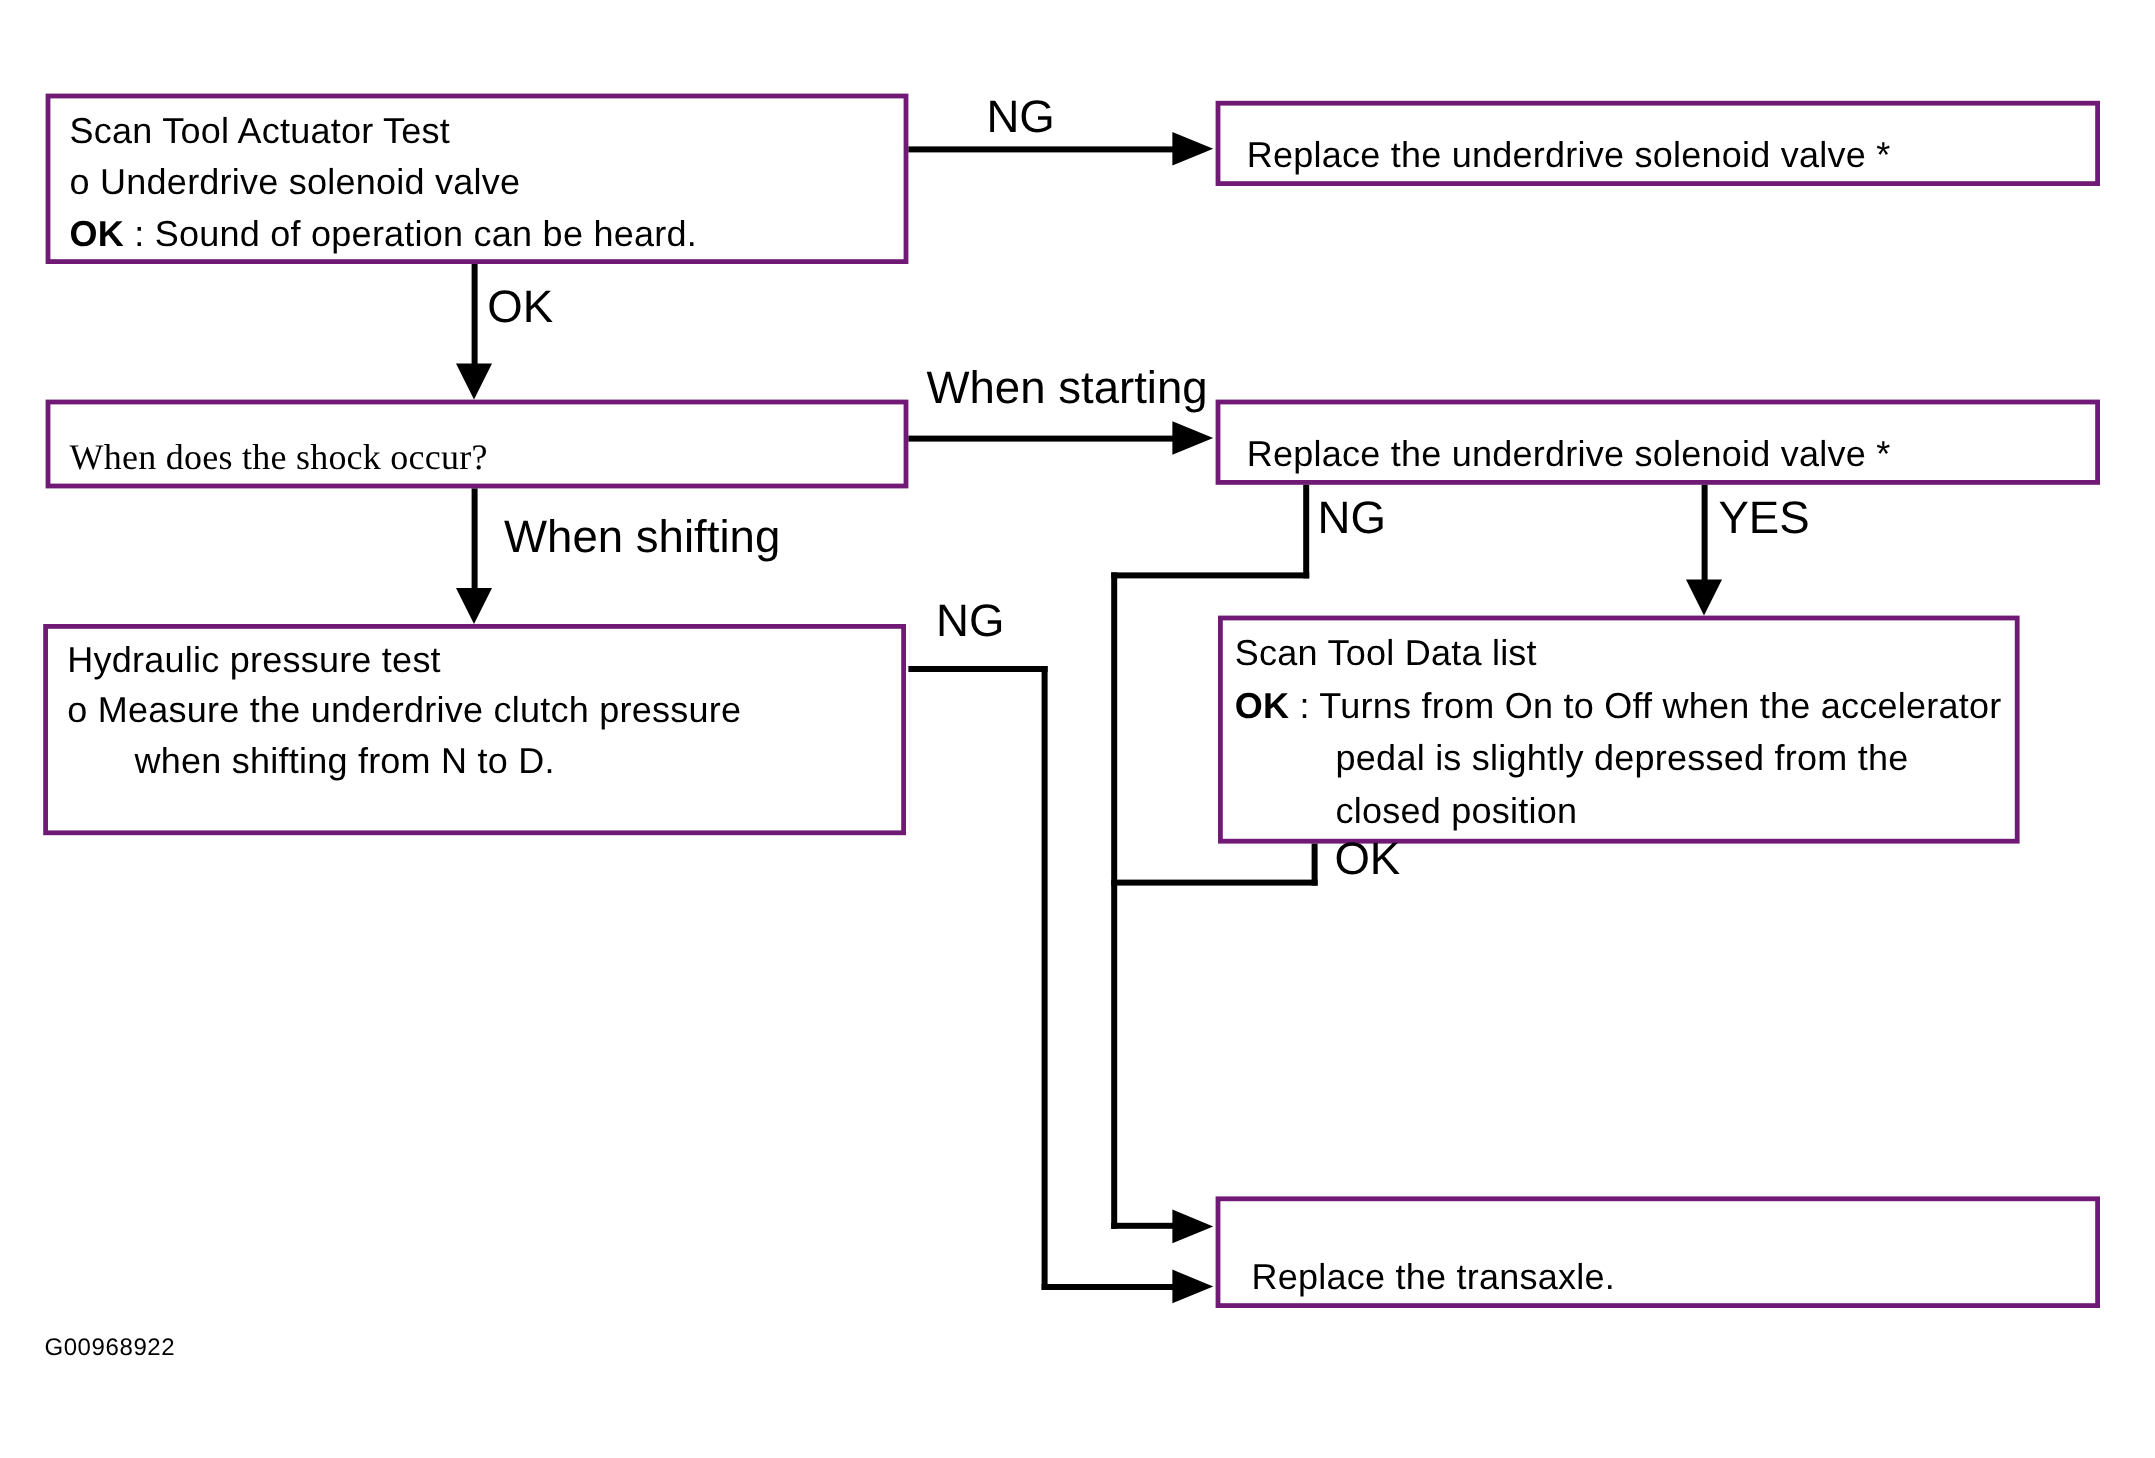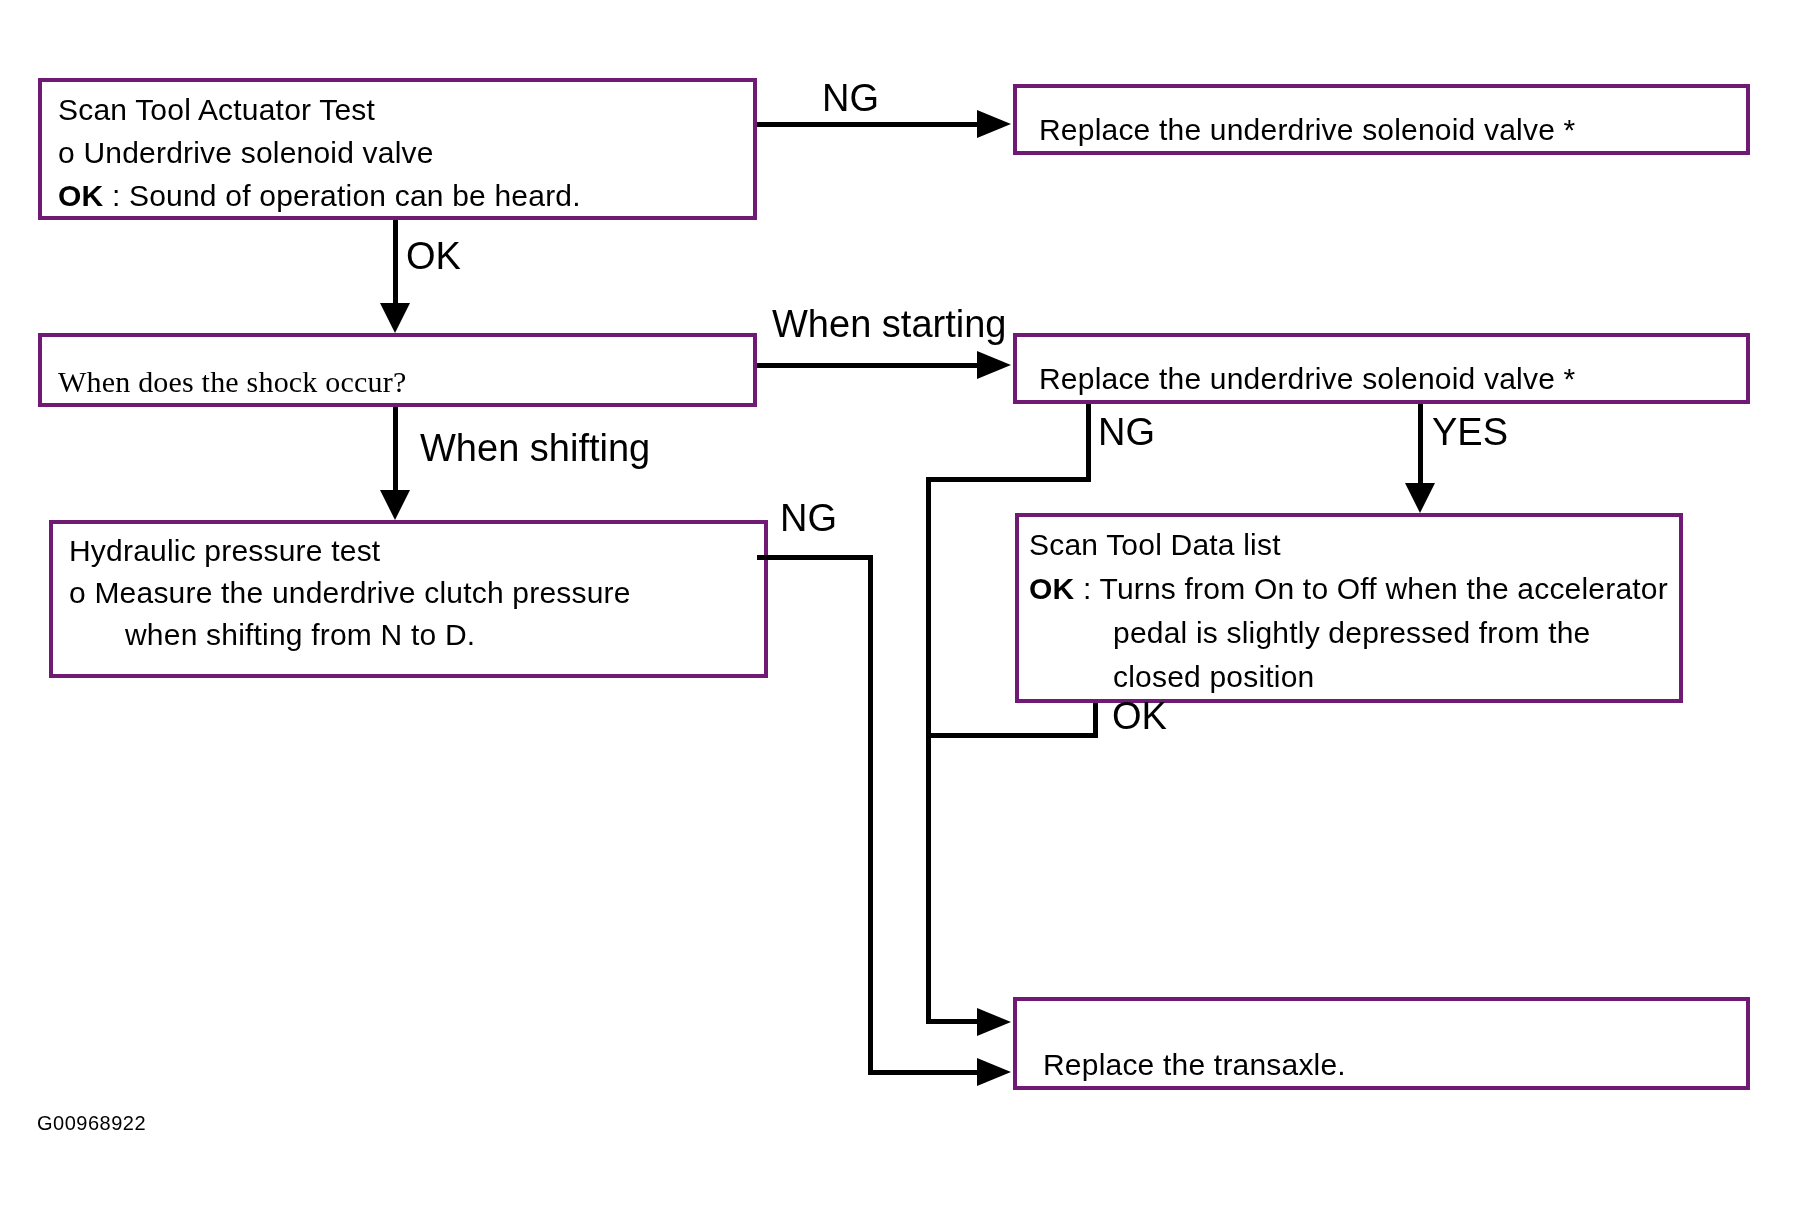--- a/index.html
+++ b/index.html
@@ -59,21 +59,21 @@
     <div class="bline"><span>Replace the underdrive solenoid valve *</span></div>
   </div>
 
   <div class="box" style="left:1015px;top:513px;width:668px;height:190px;padding:6px 6px 0 10px;line-height:44px;">
     <div class="bline"><span class="b"></span><span>Scan Tool Data list</span></div>
     <div class="bline"><span class="b">OK</span><span> : Turns from On to Off when the accelerator</span></div>
     <div class="bline" style="padding-left:84px;"><span>pedal is slightly depressed from the</span></div>
     <div class="bline" style="padding-left:84px;"><span>closed position</span></div>
   </div>
 
-  <div class="box" style="left:49px;top:520px;width:719px;height:158px;padding:6px 6px 0 16px;line-height:42px;">
+  <div class="box" style="left:36px;top:520px;width:719px;height:176px;padding:6px 6px 0 16px;line-height:42px;">
     <div class="bline"><span>Hydraulic pressure test</span></div>
     <div class="bline"><span>o Measure the underdrive clutch pressure</span></div>
     <div class="bline" style="padding-left:56px;"><span>when shifting from N to D.</span></div>
   </div>
 
   <div class="box center" style="left:1013px;top:997px;width:737px;height:93px;padding-left:26px;">
     <div class="bline"><span>Replace the transaxle.</span></div>
   </div>
 
   <div class="hl" style="left:757px;top:122px;width:222px;"></div>

